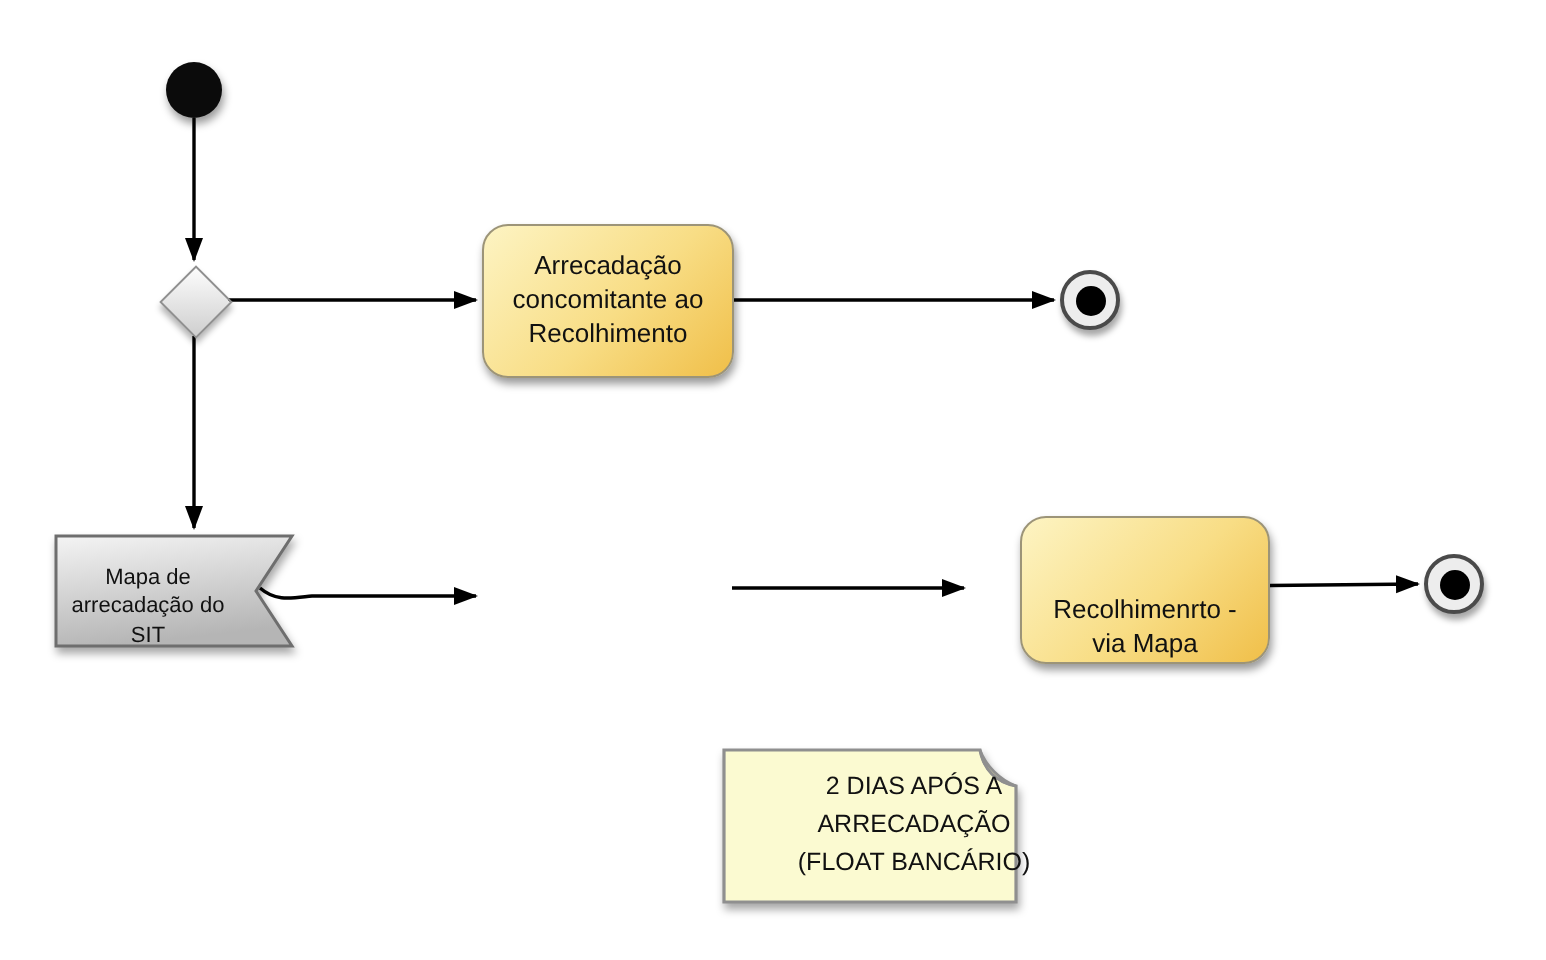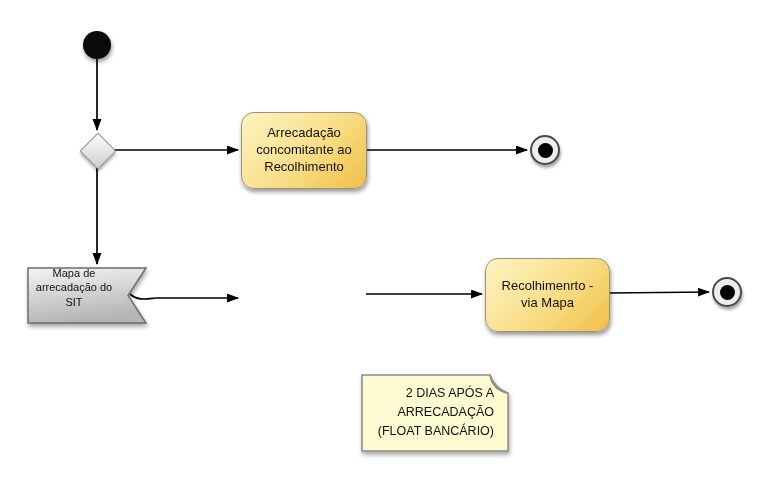--- a/index.html
+++ b/index.html
@@ -37,37 +37,37 @@
       var(--activity-fill-light,#fdf4c3) 0%,
       var(--activity-fill-mid,#f8dd85) 55%,
       var(--activity-fill-dark,#f0bf49) 100%);
     box-shadow:1px 3px 4px rgba(0,0,0,0.40);
     display:flex; align-items:center; justify-content:center;
     text-align:center; white-space:pre-line;
     font-size:13px; line-height:1.3;
   }
   .activity-1 { left:241px; top:112px; width:124px; height:75px; }
   .activity-2 { left:241px; top:258px; width:124px; height:72px; }
-  .activity-3 { left:485px; top:258px; width:123px; height:72px; }
+  .activity-3 { left:510px; top:258px; width:123px; height:72px;align-items:flex-end; }
 
   .final-node {
     position:absolute; width:30px; height:30px; border-radius:50%;
     background:#ededed; border:2px solid var(--final-border,#4a4a4a);
     box-shadow:1px 3px 3px rgba(0,0,0,0.35);
     display:flex; box-sizing:border-box;
   }
   .final-node .dot { width:15px; height:15px; border-radius:50%; background:#000; margin:auto; }
   .final-1 { left:530px; top:135px; }
   .final-2 { left:712px; top:277px; }
 
-  .mapa-label { left:30px; top:260px; width:88px; height:55px; font-size:11px; }
+  .mapa-label { left:30px; top:276px; width:88px; height:55px; font-size:11px; }
 
   .note-label {
-    position:absolute; left:356px; top:384px; width:138px;
-    font-size:12.5px; line-height:19px; text-align:right; white-space:pre-line;
+    position:absolute; left:388px; top:384px; width:138px;
+    font-size:12.5px; line-height:19px; text-align:center; white-space:pre-line;
   }
 </style>
 </head>
 <body>
 
 <div class="canvas">
 
   <svg class="layer" viewBox="0 0 773 480" xmlns="http://www.w3.org/2000/svg">
     <defs>
       <marker id="arrow" markerWidth="13" markerHeight="10" refX="11" refY="4.5" orient="auto" markerUnits="userSpaceOnUse">

